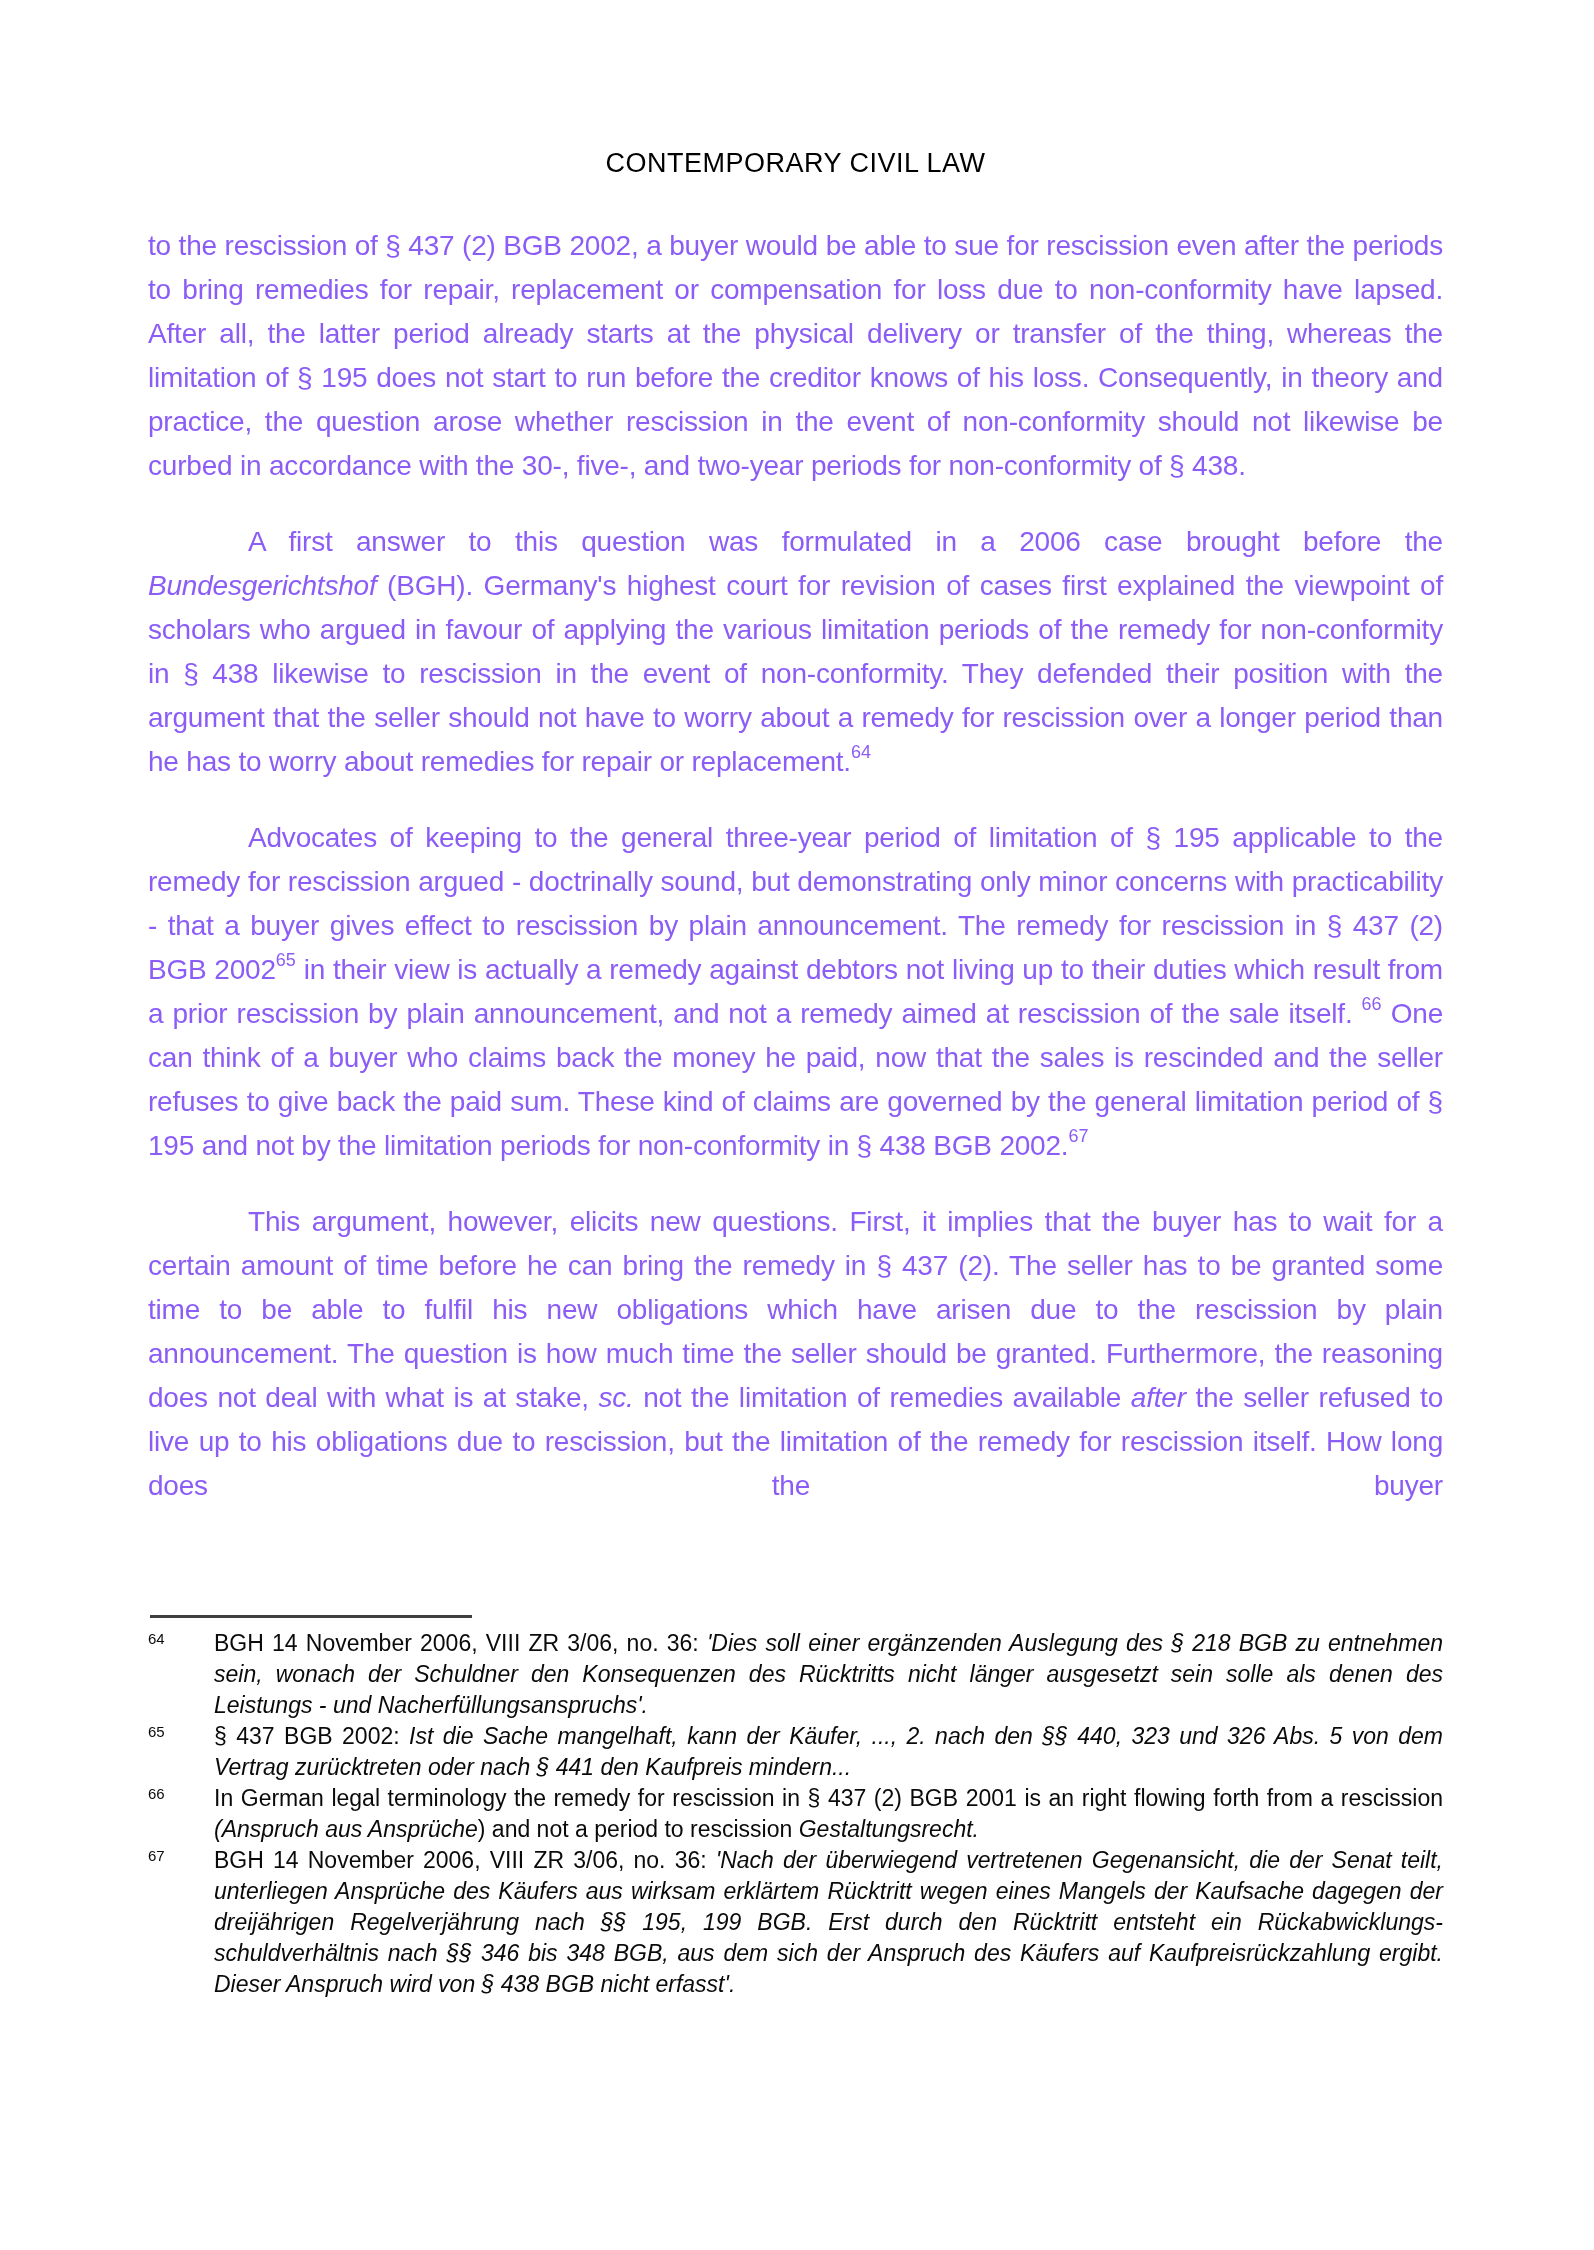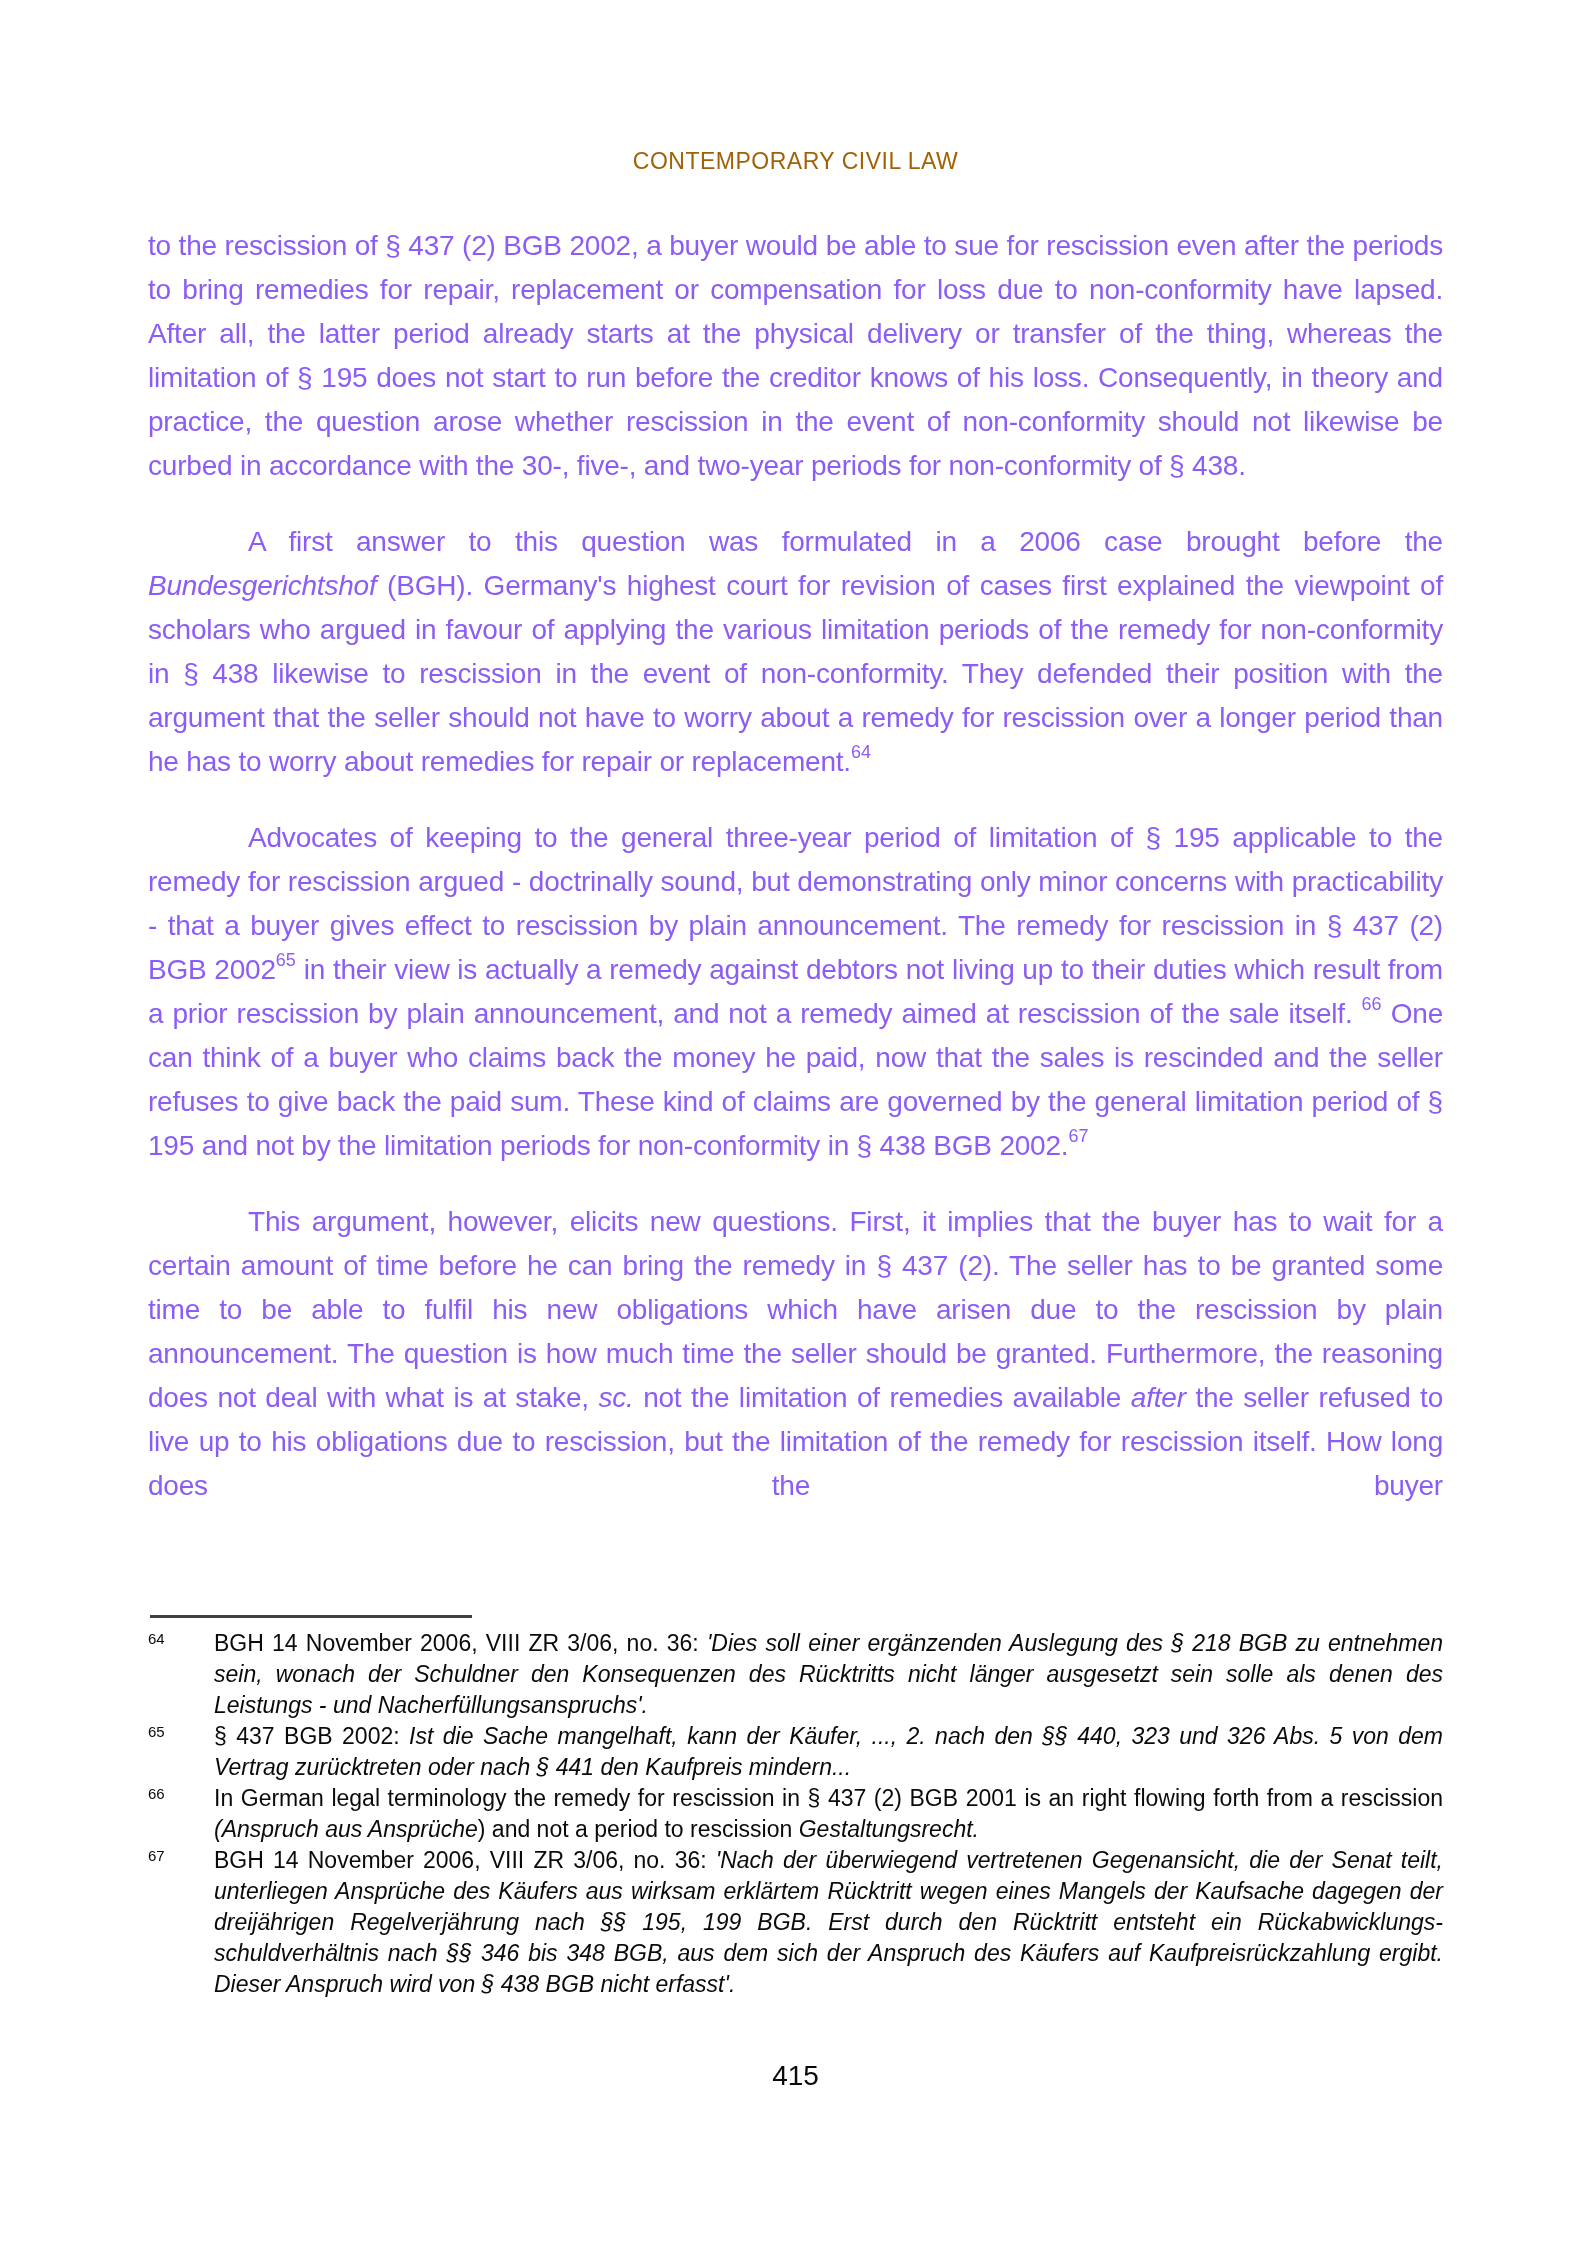--- a/index.html
+++ b/index.html
@@ -20,23 +20,23 @@
     inset: 0;
     background: #ffffff;
     overflow: hidden;
   }
   .running-header {
     position: absolute;
     top: 148px;
     left: 148px;
     width: 1295px;
     text-align: center;
-    font-size: 23px;
+    font-size: 27px;
     letter-spacing: 0.5px;
-    color: #a16207;
+    color: #000000;
   }
   .body-text {
     position: absolute;
     top: 224px;
     left: 148px;
     width: 1295px;
     font-size: 28px;
     line-height: 44px;
     text-align: justify;
     letter-spacing: -0.2px;
@@ -122,14 +122,13 @@
       <div class="footnote">
         <span class="fn-num">66</span>
         <div class="fn-body"><span>In German legal terminology the remedy for rescission in § 437 (2) BGB 2001 is an right flowing forth from a rescission </span><em>(Anspruch aus Ansprüche</em><span>) and not a period to rescission </span><em>Gestaltungsrecht.</em></div>
       </div>
       <div class="footnote">
         <span class="fn-num">67</span>
         <div class="fn-body"><span>BGH 14 November 2006, VIII ZR 3/06, no. 36: </span><em>'Nach der überwiegend vertretenen Gegenansicht, die der Senat teilt, unterliegen Ansprüche des Käufers aus wirksam erklärtem Rücktritt wegen eines Mangels der Kaufsache dagegen der dreijährigen Regelverjährung nach §§ 195, 199 BGB. Erst durch den Rücktritt entsteht ein Rückabwicklungs-schuldverhältnis nach §§ 346 bis 348 BGB, aus dem sich der Anspruch des Käufers auf Kaufpreisrückzahlung ergibt. Dieser Anspruch wird von § 438 BGB nicht erfasst'.</em></div>
       </div>
     </section>
 
-  <footer class="page-number">415</footer>
 </div>
 
 </body></html>

